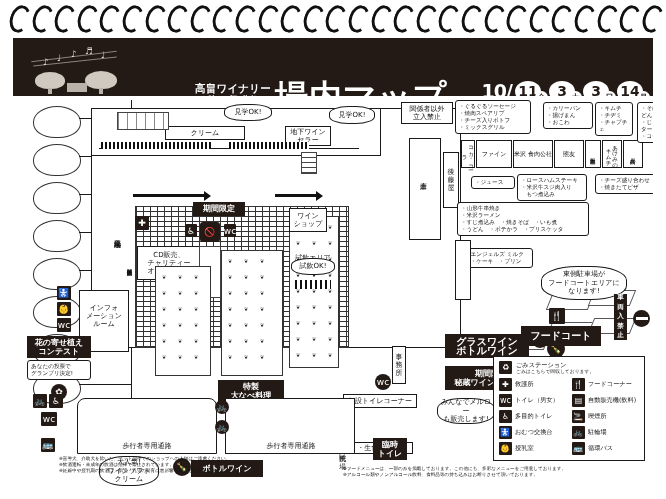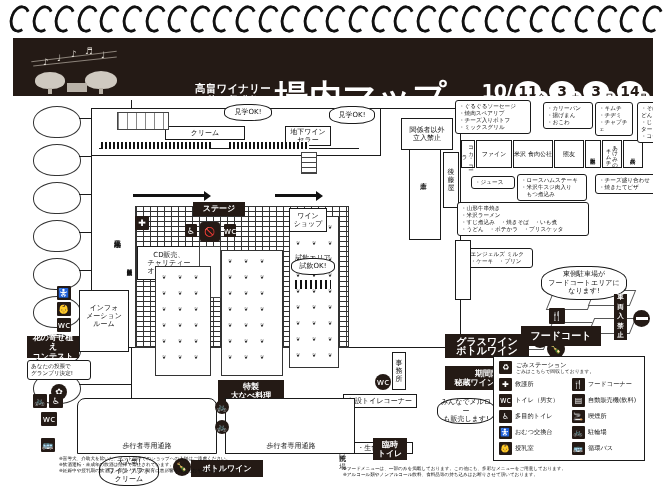--- a/index.html
+++ b/index.html
@@ -300,21 +300,21 @@
     <div class="ln" style="left:86px;top:50px;width:260px;height:1px;"></div>
     <div style="position:absolute;left:88px;top:44px;width:110px;height:7px;background:repeating-linear-gradient(90deg,#111 0 2px,#fff 2px 4px);"></div>
     <div style="position:absolute;left:216px;top:44px;width:80px;height:7px;background:repeating-linear-gradient(90deg,#111 0 2px,#fff 2px 4px);"></div>
     <div class="boxthin" style="left:104px;top:14px;width:52px;height:18px;background:repeating-linear-gradient(90deg,#888 0 .6px,#fff .6px 9px);"></div>
 
     <div class="arrow" style="left:120px;top:96px;width:72px;"></div>
     <div class="arrow" style="left:262px;top:96px;width:42px;"></div>
 
 
     <div class="brick" style="left:122px;top:108px;width:212px;height:140px;"></div>
-    <div class="blk" style="left:180px;top:104px;width:52px;height:14px;">ステージ</div>
+    <div class="blk" style="left:180px;top:104px;width:52px;height:14px;">期間限定</div>
     <div class="icon" style="left:187px;top:124px;width:20px;height:20px;border-radius:3px;">🚫</div>
     <div class="icon" style="left:172px;top:126px;width:12px;height:13px;">♿</div>
     <div class="icon" style="left:211px;top:126px;width:12px;height:13px;">wc</div>
     <div class="icon" style="left:122px;top:118px;width:14px;height:14px;">✚</div>
     <div class="lblbox" style="left:124px;top:148px;width:64px;height:34px;background:#fff;">CD販売、
 チャリティー
 オークション</div>
     <div class="boxthin" style="left:186px;top:148px;width:22px;height:52px;"></div>
 
     <div class="lbl vert" style="left:100px;top:104px;height:66px;">工場見学順路</div>
@@ -400,46 +400,46 @@
     <div class="bub" style="left:278px;top:160px;width:44px;height:17px;">試飲OK!</div>
     <div style="position:absolute;left:282px;top:182px;width:36px;height:9px;background:repeating-linear-gradient(90deg,#111 0 2px,#fff 2px 5px);"></div>
 
     <div class="box" style="left:66px;top:192px;width:50px;height:62px;"></div>
     <div class="lbl" style="left:68px;top:206px;width:46px;">インフォ
 メーション
 ルーム</div>
     <div class="icon" style="left:44px;top:188px;width:14px;height:14px;">🚼</div>
     <div class="icon" style="left:44px;top:204px;width:14px;height:14px;">👶</div>
     <div class="icon" style="left:44px;top:220px;width:14px;height:14px;">wc</div>
-    <div class="blk" style="left:14px;top:238px;width:52px;height:22px;font-family:Liberation Mono, monospace;">花の寄せ植え
+    <div class="blk" style="left:14px;top:238px;width:64px;height:22px;font-family:Liberation Mono, monospace;">花の寄せ植え
 コンテスト</div>
     <div class="callout" style="left:14px;top:262px;width:64px;">あなたの投票で
 グランプリ決定!</div>
     <div class="icon" style="left:38px;top:286px;width:16px;height:16px;border-radius:50%;">✿</div>
 
     <div class="blk" style="left:205px;top:282px;width:66px;height:32px;">特製
 大なべ料理
 売り場</div>
     <div class="icon" style="left:227px;top:318px;width:14px;height:14px;">🍴</div>
     <div class="bub" style="left:86px;top:358px;width:60px;height:30px;">大人気!
 ワインソフト
 クリーム</div>
     <div class="blk" style="left:178px;top:362px;width:72px;height:17px;">ボトルワイン</div>
     <div class="icon" style="left:160px;top:360px;width:18px;height:18px;border-radius:50%;">🍾</div>
     <div class="icon" style="left:160px;top:330px;width:14px;height:14px;">🚬</div>
 
-    <div class="lblbox" style="left:379px;top:254px;width:14px;height:38px;">事務所</div>
+    <div class="lblbox" style="left:379px;top:248px;width:14px;height:38px;">事務所</div>
     <div class="lblbox" style="left:330px;top:296px;width:74px;height:14px;">仮設トイレコーナー</div>
     <div class="icon" style="left:362px;top:276px;width:16px;height:16px;border-radius:50%;">wc</div>
     <div class="lblbox" style="left:338px;top:344px;width:62px;height:12px;">・生食用ぶどう</div>
     <div class="lbl vert" style="left:325px;top:340px;height:30px;">靴洗い場</div>
 
     <div class="box" style="left:396px;top:40px;width:32px;height:102px;"></div>
     <div class="lbl vert" style="left:406px;top:62px;height:34px;">倉庫</div>
-    <div class="lblbox" style="left:388px;top:20px;width:52px;height:32px;">関係者以外
+    <div class="lblbox" style="left:388px;top:4px;width:52px;height:22px;">関係者以外
 立入禁止</div>
     <div class="lblbox" style="left:430px;top:54px;width:16px;height:56px;">後藤屋</div>
 
     <div class="blk" style="left:360px;top:340px;width:34px;height:22px;">臨時
 トイレ</div>
 
     <div class="box" style="left:64px;top:300px;width:140px;height:56px;border-radius:8px 8px 0 0;"></div>
     <div class="lbl" style="left:76px;top:344px;width:116px;">歩行者専用通路</div>
     <div class="box" style="left:212px;top:300px;width:130px;height:56px;"></div>
     <div class="lbl" style="left:222px;top:344px;width:112px;">歩行者専用通路</div>

